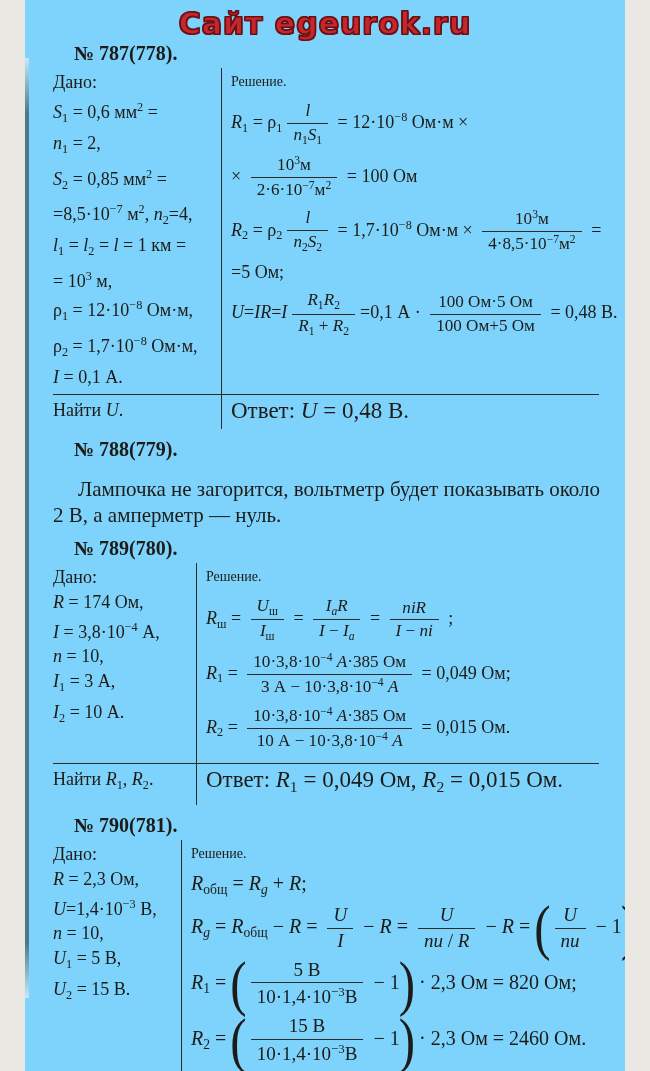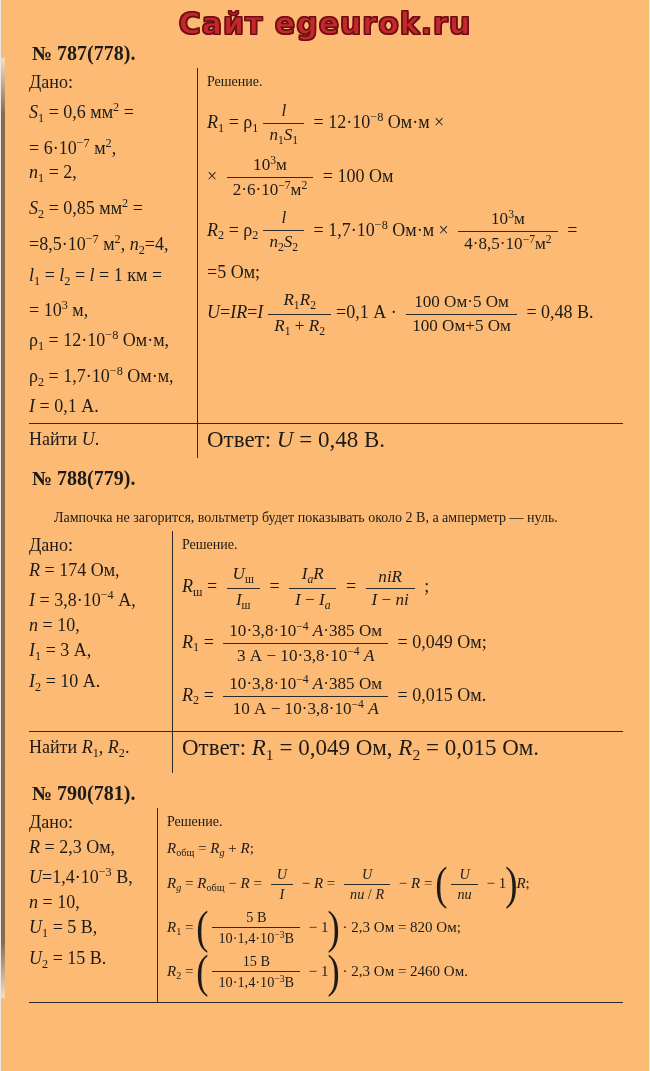--- a/index.html
+++ b/index.html
@@ -1,20 +1,20 @@
 <!DOCTYPE html>
 <html><head>
 <meta charset="utf-8">
 <style>
   html,body{margin:0;padding:0;background:#e9e8e2;}
   .page{
     position:relative;
-    width:648px;height:1071px;
+    width:600px;height:1071px;
     margin:0 auto;
-    background:#fdba74;
+    background:#7dd3fc;
     color:#1c1b17;
     font-family:"Liberation Serif", serif;
     overflow:hidden;
   }
   .page::before{
     content:"";
     position:absolute;left:0;top:58px;width:4px;height:940px;
     background:linear-gradient(#fcfbf6, #2a2a26 6%, #2a2a26 94%, #fcfbf6);
     opacity:.55;
   }
@@ -26,46 +26,46 @@
     font-size:30px;
     letter-spacing:1px;
   }
   .brand.top{padding-top:6px;}
   .brand.top .brand-text{
     -webkit-text-stroke:1.2px #6b0f12;
     text-shadow:1px 1px 0 #6b0f12,-1px -1px 0 #6b0f12,1px -1px 0 #6b0f12,-1px 1px 0 #6b0f12;
   }
   
   .phead{
-    margin:9px 0 3px;
-    padding-left:31px;
+    margin:9px 8px 3px;
+    padding-left:41px;
     font-size:20px;
     font-weight:bold;
   }
   .sec787 .phead{margin-top:1px;}
   .ptable{margin:0 26px 0 28px;}
   .row{display:flex;}
   .cell{box-sizing:border-box;}
   .cell.left{
     width:var(--lw);
     flex:none;
     border-right:1.6px solid #2a2a26;
     padding:2px 4px 4px 0;
   }
   .cell.right{flex:1;padding:2px 0 4px 9px;min-width:0;}
   .row.find{border-top:1.6px solid #2a2a26;}
   .row.find .cell{padding-top:3px;padding-bottom:5px;}
   
   .givline{font-size:18px;line-height:25px;white-space:nowrap;}
   .sollabel{font-size:14px;line-height:24px;}
   .eqline{font-size:18px;line-height:1.18;margin:7px 0;white-space:nowrap;}
-  .sec790 .eqline{font-size:15px;margin:6px 0;}
+  .sec790 .eqline{font-size:20px;margin:6px 0;}
   .ansline{font-size:23px;line-height:26px;white-space:nowrap;}
   .para{
-    font-size:14px;line-height:26px;
+    font-size:21px;line-height:26px;
     margin:15px 24px 0 28px;
     text-indent:25px;
   }
   
   .it{font-style:italic;}
   .sb{font-size:68%;vertical-align:-0.32em;}
   .sp{font-size:68%;vertical-align:0.55em;}
   .frac{
     display:inline-flex;
     flex-direction:column;
@@ -97,21 +97,20 @@
   </div>
 
   <section class="sec787">
     <h2 class="phead">№ 787(778).</h2>
     <div class="ptable" style="--lw:169px">
       <div class="row main">
         <div class="cell left">
           <div class="givline">Дано:</div>
           <div>
               <div class="givline"><span class="it">S</span><span class="sb">1</span><span class="t"> = 0,6 мм</span><span class="sp">2</span><span class="t"> =</span></div>
-              <div class="givline"><span class="t">= 6·10</span><span class="sp">−7</span><span class="t"> м</span><span class="sp">2</span><span class="t">,</span></div>
               <div class="givline"><span class="it">n</span><span class="sb">1</span><span class="t"> = 2,</span></div>
               <div class="givline"><span class="it">S</span><span class="sb">2</span><span class="t"> = 0,85 мм</span><span class="sp">2</span><span class="t"> =</span></div>
               <div class="givline"><span class="t">=8,5·10</span><span class="sp">−7</span><span class="t"> м</span><span class="sp">2</span><span class="t">, </span><span class="it">n</span><span class="sb">2</span><span class="t">=4,</span></div>
               <div class="givline"><span class="it">l</span><span class="sb">1</span><span class="t"> = </span><span class="it">l</span><span class="sb">2</span><span class="t"> = </span><span class="it">l</span><span class="t"> = 1 км =</span></div>
               <div class="givline"><span class="t">= 10</span><span class="sp">3</span><span class="t"> м,</span></div>
               <div class="givline"><span class="t">ρ</span><span class="sb">1</span><span class="t"> = 12·10</span><span class="sp">−8</span><span class="t"> Ом·м,</span></div>
               <div class="givline"><span class="t">ρ</span><span class="sb">2</span><span class="t"> = 1,7·10</span><span class="sp">−8</span><span class="t"> Ом·м,</span></div>
               <div class="givline"><span class="it">I</span><span class="t"> = 0,1 А.</span></div>
             </div>
         </div>
@@ -156,20 +155,21 @@
       </div>
     </div>
   </section>
 
   <section class="sec788">
     <h2 class="phead">№ 788(779).</h2>
     <p class="para">Лампочка не загорится, вольтметр будет показывать около 2 В, а амперметр — нуль.</p>
   </section>
 
   <section class="sec789">
+    <h2 class="phead">№ 789(780).</h2>
     <div class="ptable" style="--lw:144px">
       <div class="row main">
         <div class="cell left">
           <div class="givline">Дано:</div>
           <div>
               <div class="givline"><span class="it">R</span><span class="t"> = 174 Ом,</span></div>
               <div class="givline"><span class="it">I</span><span class="t"> = 3,8·10</span><span class="sp">−4</span><span class="t"> А,</span></div>
               <div class="givline"><span class="it">n</span><span class="t"> = 10,</span></div>
               <div class="givline"><span class="it">I</span><span class="sb">1</span><span class="t"> = 3 А,</span></div>
               <div class="givline"><span class="it">I</span><span class="sb">2</span><span class="t"> = 10 А.</span></div>

